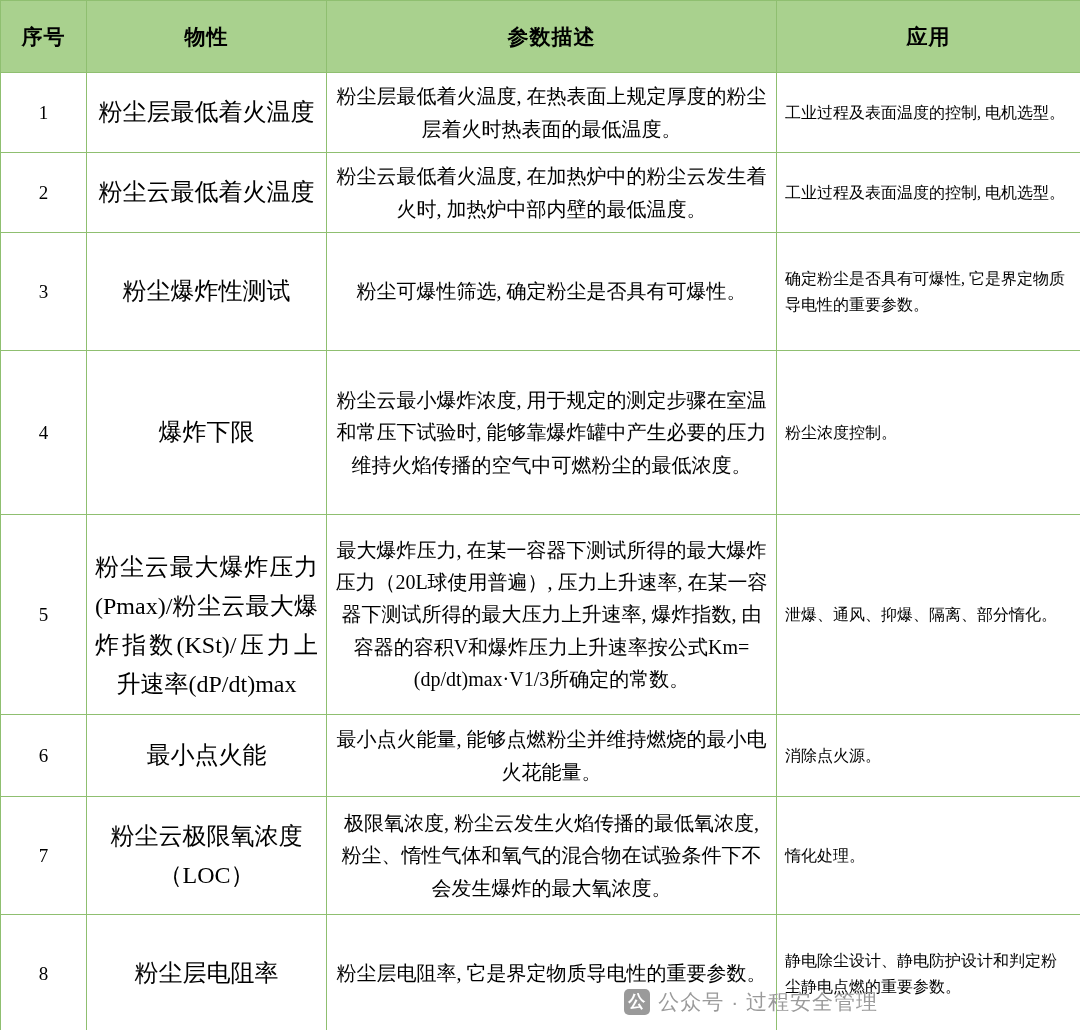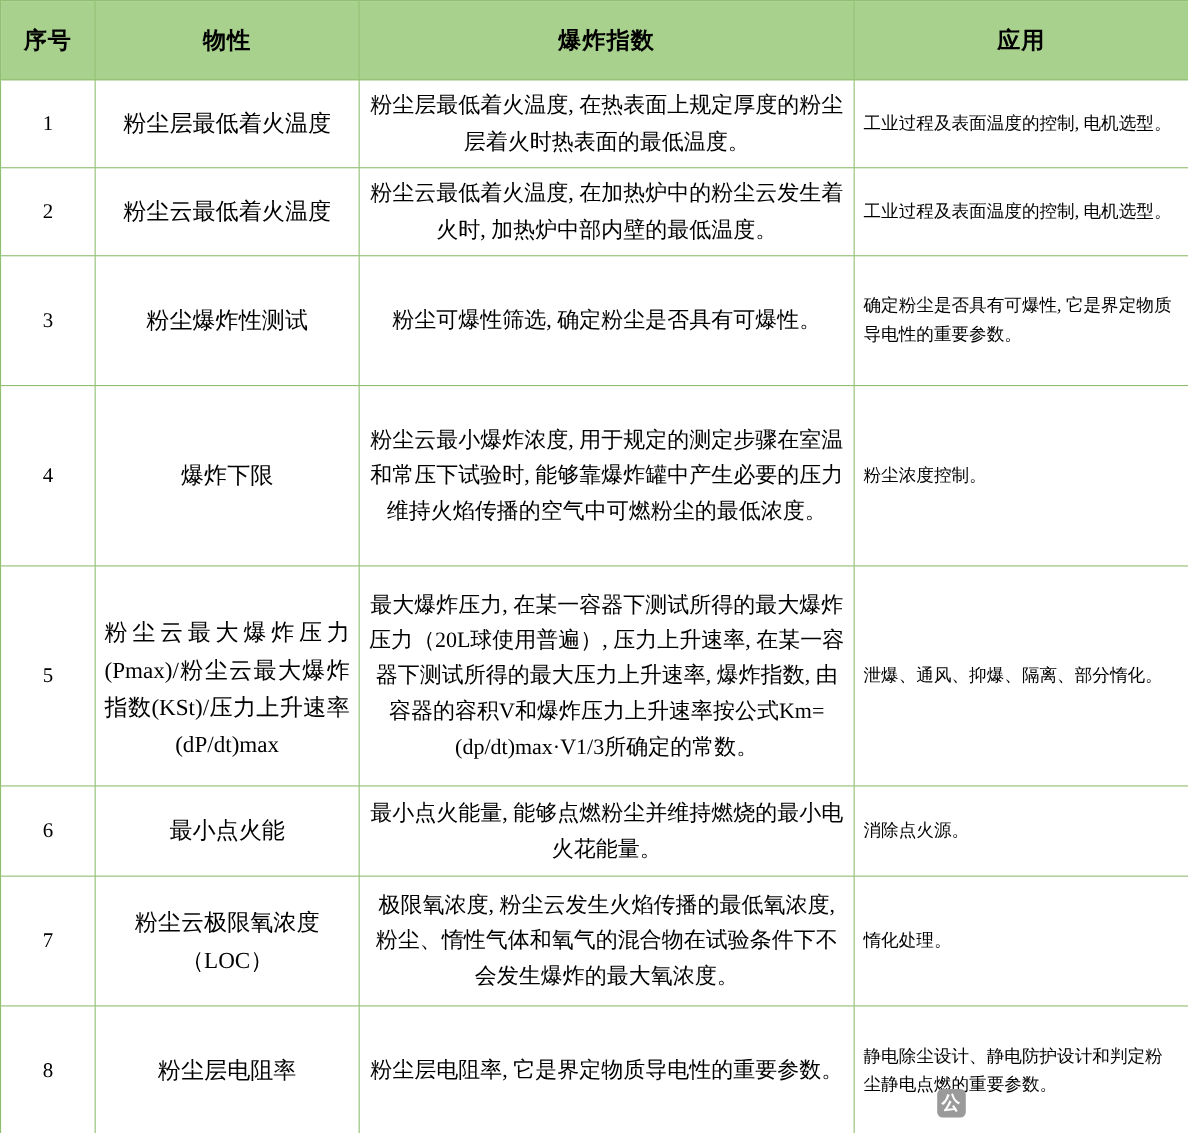--- a/index.html
+++ b/index.html
@@ -44,21 +44,21 @@
   col.c2 { width: 240px; }
   col.c3 { width: 450px; }
   col.c4 { width: 304px; }
 
   td.idx {
     text-align: center;
     font-size: 19px;
   }
   td.prop {
     text-align: center;
-    font-size: 21px;
+    font-size: 24px;
     line-height: 1.62;
   }
   td.desc {
     text-align: center;
     font-size: 20px;
     line-height: 1.62;
     padding-left: 6px;
     padding-right: 4px;
   }
   td.app {
@@ -114,21 +114,21 @@
     <colgroup>
       <col class="c1">
         <col class="c2">
         <col class="c3">
         <col class="c4">
     </colgroup>
     <thead>
       <tr>
         <th>序号</th>
         <th>物性</th>
-        <th>爆炸指数</th>
+        <th>参数描述</th>
         <th>应用</th>
       </tr>
     </thead>
     <tbody>
       <tr class="r1">
         <td class="idx">1</td>
         <td class="prop">粉尘层最低着火温度</td>
         <td class="desc">粉尘层最低着火温度, 在热表面上规定厚度的粉尘层着火时热表面的最低温度。</td>
         <td class="app">工业过程及表面温度的控制, 电机选型。</td>
       </tr>
@@ -174,14 +174,15 @@
         <td class="idx">8</td>
         <td class="prop">粉尘层电阻率</td>
         <td class="desc">粉尘层电阻率, 它是界定物质导电性的重要参数。</td>
         <td class="app">静电除尘设计、静电防护设计和判定粉尘静电点燃的重要参数。</td>
       </tr>
     </tbody>
   </table>
 
   <div class="watermark">
     <span class="wm-badge">公</span>
+    <span>公众号 · 过程安全管理</span>
   </div>
 </div>
 
 </body></html>

